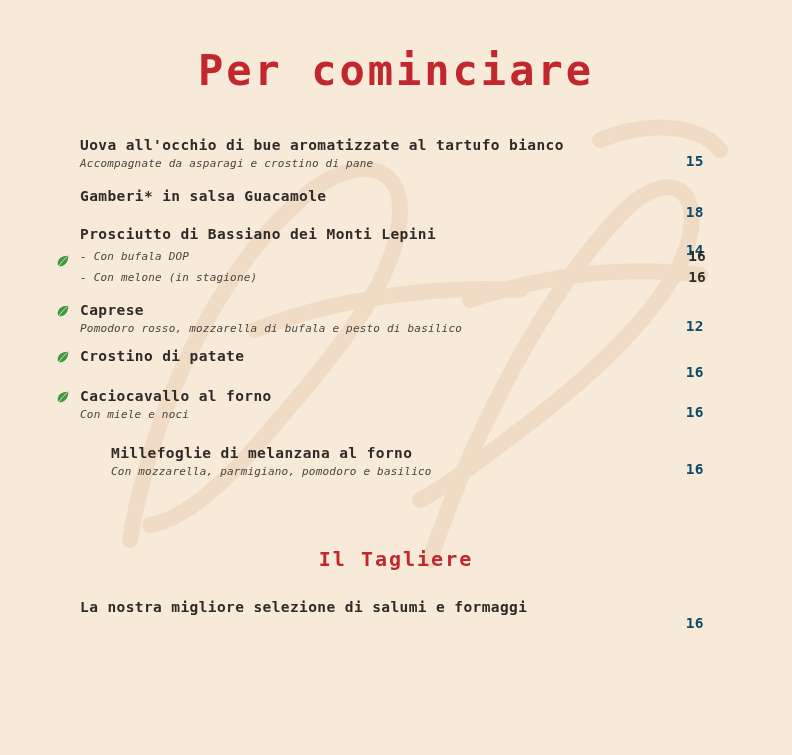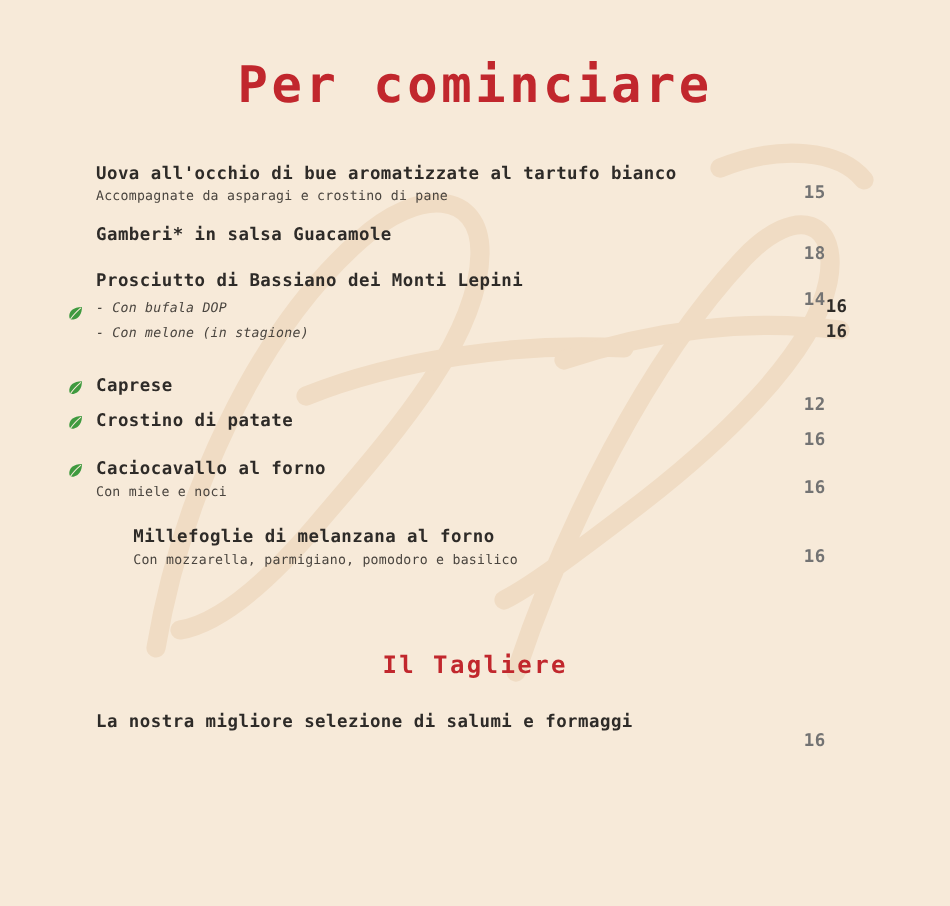--- a/index.html
+++ b/index.html
@@ -70,28 +70,29 @@
   }
   .item-name {
     font-size: 14.5px;
     color: #2e2b28;
     font-weight: bold;
     letter-spacing: 0.4px;
     white-space: nowrap;
   }
   .item-price {
     font-size: 14.5px;
-    color: #737373;
-    font-weight: bold;
-    position: absolute;
-    right: 104px;
+    color: #0c4a6e;
+    font-weight: bold;
+    position: absolute;
+    right: 88px;
     letter-spacing: 0.4px;
   }
   .item-desc {
     font-size: 11px;
+    font-style: italic;
     color: #4a453f;
     margin-top: 4px;
     letter-spacing: 0.2px;
   }
   .variants {
     margin: 4px 0 0 0;
     padding: 0;
     list-style: none;
   }
   .variant {
@@ -172,29 +173,30 @@
           <span>- Con bufala DOP</span>
           <span class="variant-price">16</span>
         </li>
         <li class="variant">
           <span>- Con melone (in stagione)</span>
           <span class="variant-price">16</span>
         </li>
       </ul>
     </li>
 
-    <li class="item" style="margin-top:26px;">
+    <li class="item" style="margin-top:14px;">
       <svg class="leaf" viewBox="0 0 16 16" xmlns="http://www.w3.org/2000/svg">
         <path d="M14 2 C 6 2, 1.5 6, 2 11.5 C 2.2 13.6, 4 14.4, 6 14 C 11 13, 14.2 8.5, 14 2 Z" fill="#3f9a3f"></path>
         <path d="M13 3 C 9 6.5, 5.5 10, 3.2 13.6" stroke="#f7ead9" stroke-width="1" fill="none"></path>
       </svg>
       <div class="item-row">
         <span class="item-name">Caprese</span>
       </div>
       <span class="item-price">12</span>
+      <div class="item-desc">Pomodoro rosso, mozzarella di bufala e pesto di basilico</div>
     </li>
 
     <li class="item" style="margin-top:12px;">
       <svg class="leaf" viewBox="0 0 16 16" xmlns="http://www.w3.org/2000/svg">
         <path d="M14 2 C 6 2, 1.5 6, 2 11.5 C 2.2 13.6, 4 14.4, 6 14 C 11 13, 14.2 8.5, 14 2 Z" fill="#3f9a3f"></path>
         <path d="M13 3 C 9 6.5, 5.5 10, 3.2 13.6" stroke="#f7ead9" stroke-width="1" fill="none"></path>
       </svg>
       <div class="item-row">
         <span class="item-name">Crostino di patate</span>
       </div>

